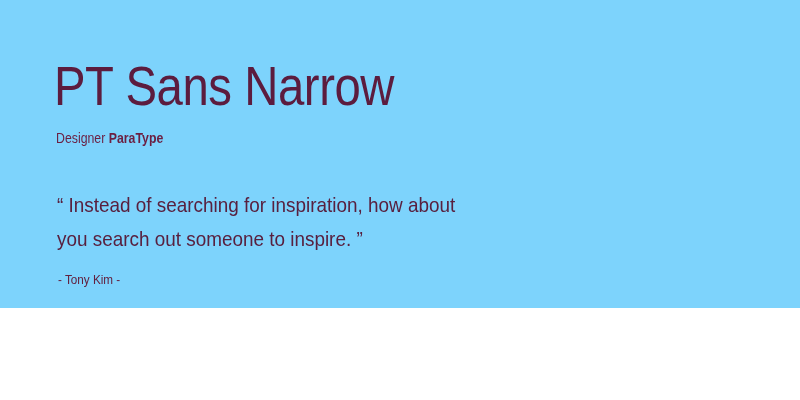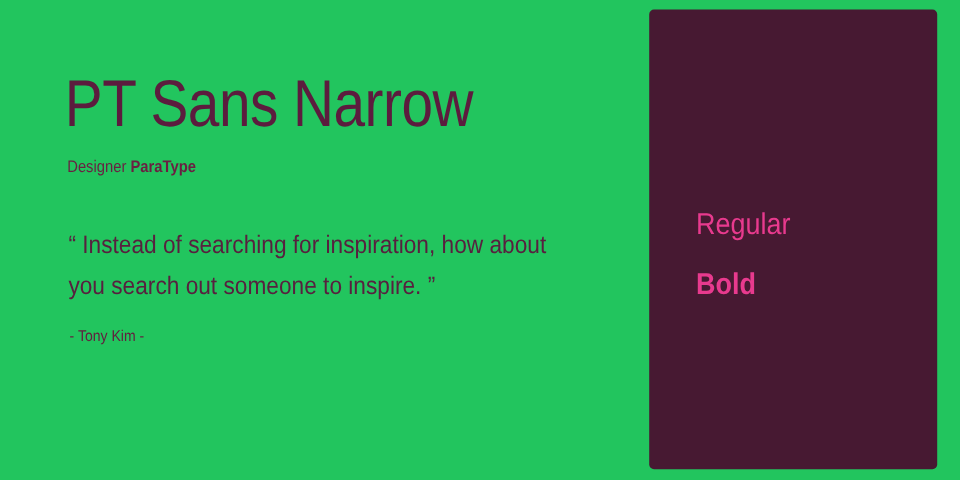--- a/index.html
+++ b/index.html
@@ -9,22 +9,22 @@
   body {
     width: 800px;
     height: 400px;
     overflow: hidden;
     font-family: "Liberation Sans", sans-serif;
   }
 
   .specimen {
     position: relative;
     width: 800px;
-    height: 400px;
-    background: #22c55e;
+    height: 308px;
+    background: #7dd3fc;
     box-sizing: border-box;
   }
 
   
   .left-col {
     position: absolute;
     left: 0;
     top: 0;
     width: 540px;
     height: 400px;
@@ -137,20 +137,14 @@
 
     <div class="quote-block">
       <div class="quote-line">“ Instead of searching for inspiration, how about</div>
       <div class="quote-line">you search out someone to inspire. ”</div>
     </div>
 
     <div class="attribution">- Tony Kim -</div>
 
   </div>
 
-  <div class="style-panel">
-    <div class="style-list">
-      <div class="style-item weight-regular">Regular</div>
-      <div class="style-item weight-bold">Bold</div>
-    </div>
-  </div>
 
 </div>
 
 </body></html>

